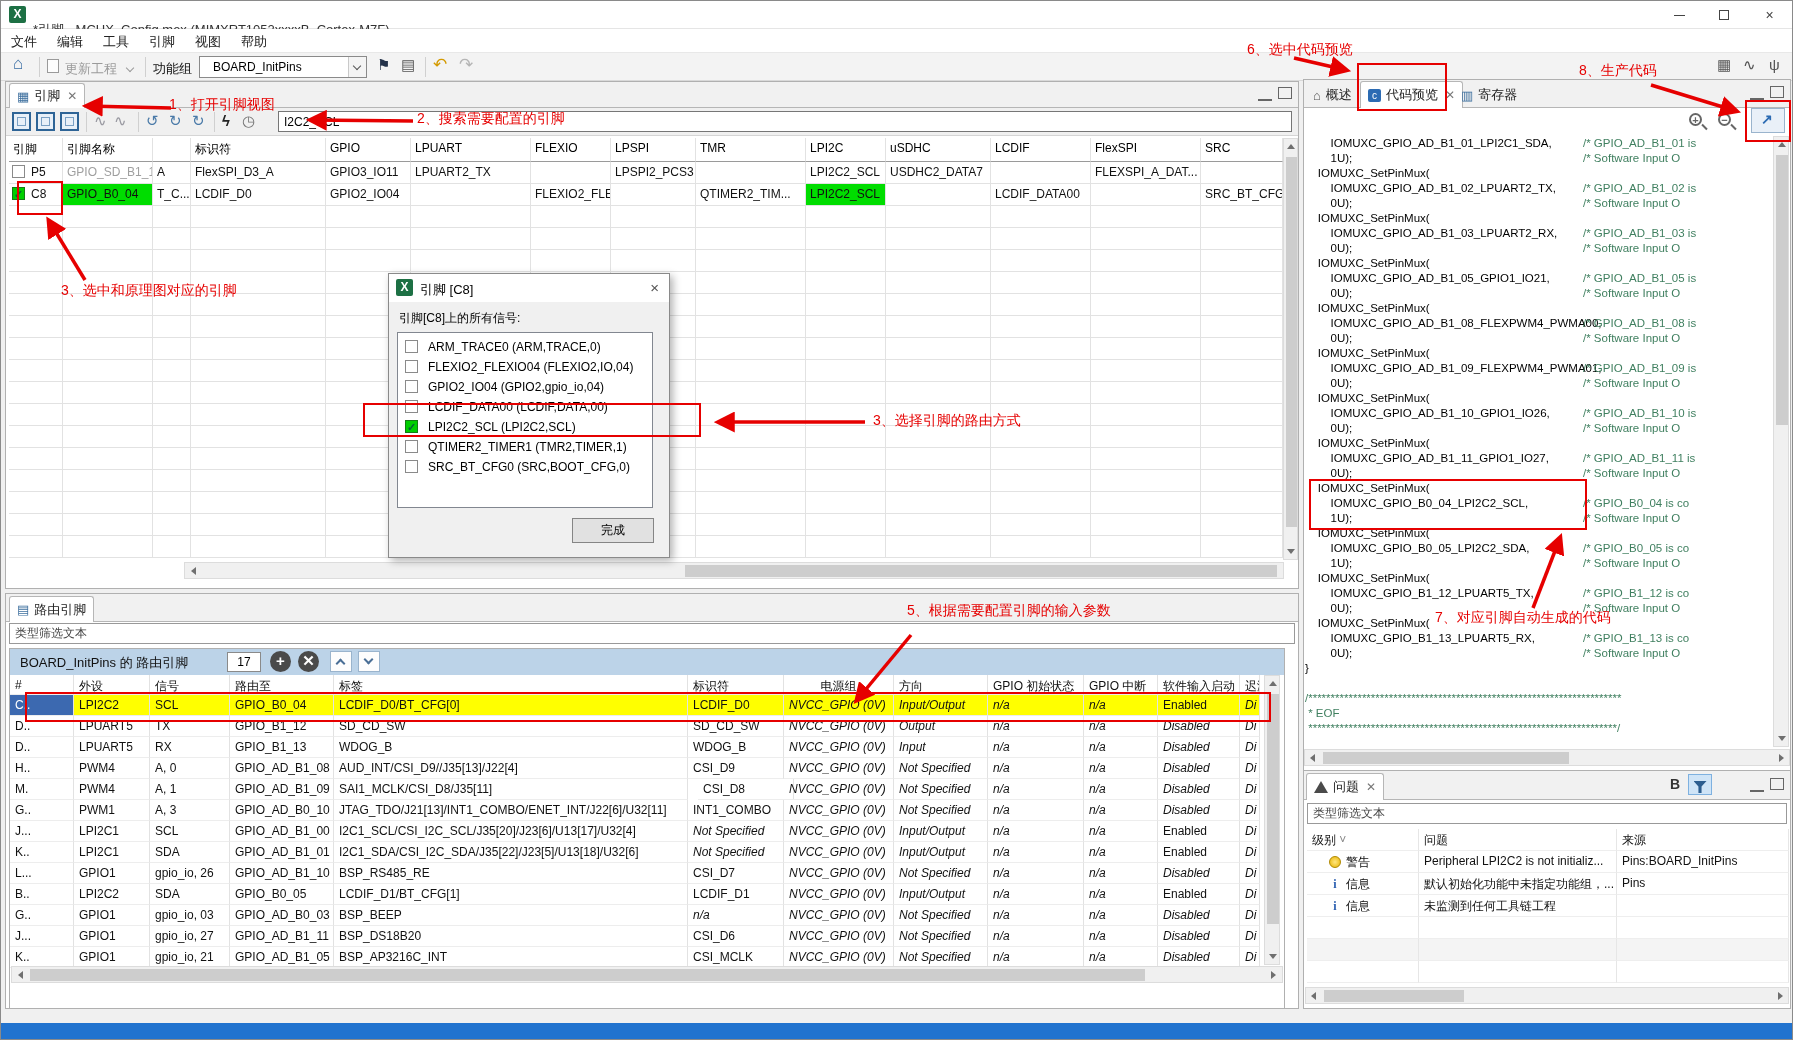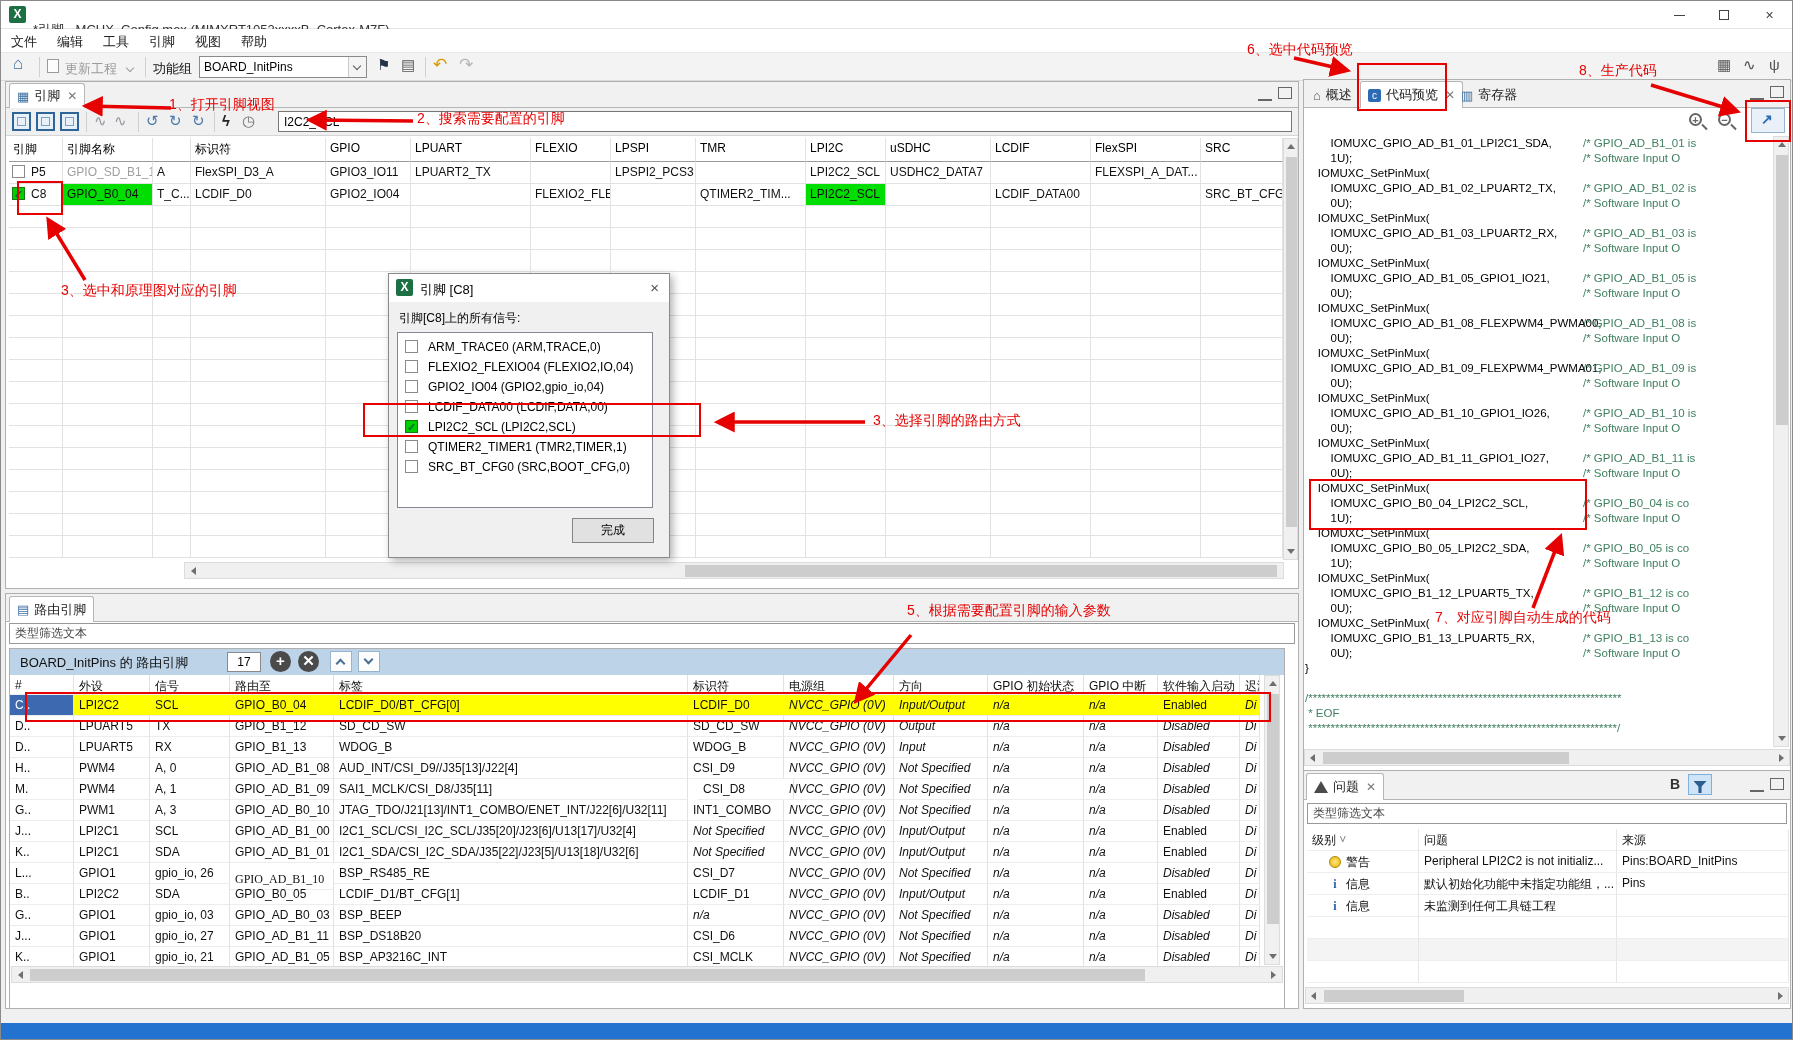--- a/index.html
+++ b/index.html
@@ -13,21 +13,21 @@
 #title{position:absolute;left:32px;top:20px;font-size:13px;color:#333}
 .wbtn{position:absolute;top:0;width:45px;height:28px;color:#444;text-align:center;line-height:28px;font-size:14px}
 .wbar{position:absolute;left:17px;top:14px;width:11px;border-top:1px solid #444}
 .wbox{position:absolute;left:17px;top:9px;width:10px;height:10px;border:1px solid #444}
 #menubar{position:absolute;left:0;top:28px;width:100%;height:24px;background:#fff;border-bottom:1px solid #e8e8e8}
 .menu-item{display:inline-block;padding:4px 10px;font-size:13px;color:#222}
 #maintoolbar{position:absolute;left:0;top:52px;width:100%;height:28px;background:#f3f3f3;border-bottom:1px solid #d9d9d9}
 .tsep{position:absolute;top:4px;height:20px;border-left:1px solid #d0d0d0}
 .ticon{position:absolute;top:3px;font-size:15px;color:#555}
 #group-combo{position:absolute;left:198px;top:3px;width:168px;height:22px;background:#fff;border:1px solid #8a8a8a;font-size:12px}
-#group-combo .val{position:absolute;left:4px;top:3px}
+#group-combo .val{position:absolute;left:13px;top:3px}
 #group-combo .dd{position:absolute;right:0;top:0;width:18px;height:20px;border-left:1px solid #c9c9c9;background:#f4f4f4}
 .chev-d{position:absolute;left:5px;top:6px;width:6px;height:6px;border-right:1px solid #555;border-bottom:1px solid #555;transform:rotate(45deg)}
 
 .viewbar{position:absolute;background:#f1f1f1;border-bottom:1px solid #b6b6b6}
 .vtab{position:absolute;background:#fff;border:1px solid #b6b6b6;border-bottom:none;border-radius:3px 3px 0 0;font-size:13px;color:#222;display:flex;align-items:center;padding:0 7px;gap:5px}
 .vtab.inactive{background:transparent;border:none}
 .ticn{font-size:13px;color:#3d6f9e}
 .closex{color:#777;font-size:12px;margin-left:2px}
 .minmax{position:absolute;width:14px;height:12px}
 
@@ -481,21 +481,21 @@
             <span class="chevb" style="top:4px;transform:rotate(225deg)"></span>
           </div>
       </div>
       <div id="routed-table">
           <div class="rcell hdr" style="left: 0px; top: 26px; width: 64px; height: 20px;">#</div>
           <div class="rcell hdr" style="left: 64px; top: 26px; width: 76px; height: 20px;">外设</div>
           <div class="rcell hdr" style="left: 140px; top: 26px; width: 80px; height: 20px;">信号</div>
           <div class="rcell hdr" style="left: 220px; top: 26px; width: 104px; height: 20px;">路由至</div>
           <div class="rcell hdr" style="left: 324px; top: 26px; width: 354px; height: 20px;">标签</div>
           <div class="rcell hdr" style="left: 678px; top: 26px; width: 96px; height: 20px;">标识符</div>
-          <div class="rcell hdr" style="left: 774px; top: 26px; width: 110px; height: 20px;">电源组</div>
+          <div class="rcell hdr" style="left: 774px; top: 26px; width: 110px; height: 20px; text-align: center;">电源组</div>
           <div class="rcell hdr" style="left: 884px; top: 26px; width: 94px; height: 20px;">方向</div>
           <div class="rcell hdr" style="left: 978px; top: 26px; width: 96px; height: 20px;">GPIO 初始状态</div>
           <div class="rcell hdr" style="left: 1074px; top: 26px; width: 74px; height: 20px;">GPIO 中断</div>
           <div class="rcell hdr" style="left: 1148px; top: 26px; width: 82px; height: 20px;">软件输入启动</div>
           <div class="rcell hdr" style="left: 1230px; top: 26px; width: 20px; height: 20px;">迟滞</div>
           <div class="rcell selnum" style="left: 0px; top: 46px; width: 64px; height: 21px;">C..</div>
           <div class="rcell yellow" style="left: 64px; top: 46px; width: 76px; height: 21px;">LPI2C2</div>
           <div class="rcell yellow" style="left: 140px; top: 46px; width: 80px; height: 21px;">SCL</div>
           <div class="rcell yellow" style="left: 220px; top: 46px; width: 104px; height: 21px;">GPIO_B0_04</div>
           <div class="rcell yellow" style="left: 324px; top: 46px; width: 354px; height: 21px;">LCDIF_D0/BT_CFG[0]</div>
@@ -586,21 +586,21 @@
           <div class="rcell ital" style="left: 678px; top: 193px; width: 96px; height: 21px;">Not Specified</div>
           <div class="rcell ital" style="left: 774px; top: 193px; width: 110px; height: 21px;">NVCC_GPIO (0V)</div>
           <div class="rcell ital" style="left: 884px; top: 193px; width: 94px; height: 21px;">Input/Output</div>
           <div class="rcell ital" style="left: 978px; top: 193px; width: 96px; height: 21px;">n/a</div>
           <div class="rcell ital" style="left: 1074px; top: 193px; width: 74px; height: 21px;">n/a</div>
           <div class="rcell" style="left: 1148px; top: 193px; width: 82px; height: 21px;">Enabled</div>
           <div class="rcell ital" style="left: 1230px; top: 193px; width: 20px; height: 21px;">Di</div>
           <div class="rcell" style="left: 0px; top: 214px; width: 64px; height: 21px;">L...</div>
           <div class="rcell" style="left: 64px; top: 214px; width: 76px; height: 21px;">GPIO1</div>
           <div class="rcell" style="left: 140px; top: 214px; width: 80px; height: 21px;">gpio_io, 26</div>
-          <div class="rcell" style="left: 220px; top: 220px; width: 104px; height: 21px; font-family: Liberation Serif, serif;">GPIO_AD_B1_10</div>
+          <div class="rcell" style="left: 220px; top: 214px; width: 104px; height: 21px;">GPIO_AD_B1_10</div>
           <div class="rcell" style="left: 324px; top: 214px; width: 354px; height: 21px;">BSP_RS485_RE</div>
           <div class="rcell" style="left: 678px; top: 214px; width: 96px; height: 21px;">CSI_D7</div>
           <div class="rcell ital" style="left: 774px; top: 214px; width: 110px; height: 21px;">NVCC_GPIO (0V)</div>
           <div class="rcell ital" style="left: 884px; top: 214px; width: 94px; height: 21px;">Not Specified</div>
           <div class="rcell ital" style="left: 978px; top: 214px; width: 96px; height: 21px;">n/a</div>
           <div class="rcell ital" style="left: 1074px; top: 214px; width: 74px; height: 21px;">n/a</div>
           <div class="rcell ital" style="left: 1148px; top: 214px; width: 82px; height: 21px;">Disabled</div>
           <div class="rcell ital" style="left: 1230px; top: 214px; width: 20px; height: 21px;">Di</div>
           <div class="rcell" style="left: 0px; top: 235px; width: 64px; height: 21px;">B..</div>
           <div class="rcell" style="left: 64px; top: 235px; width: 76px; height: 21px;">LPI2C2</div>

